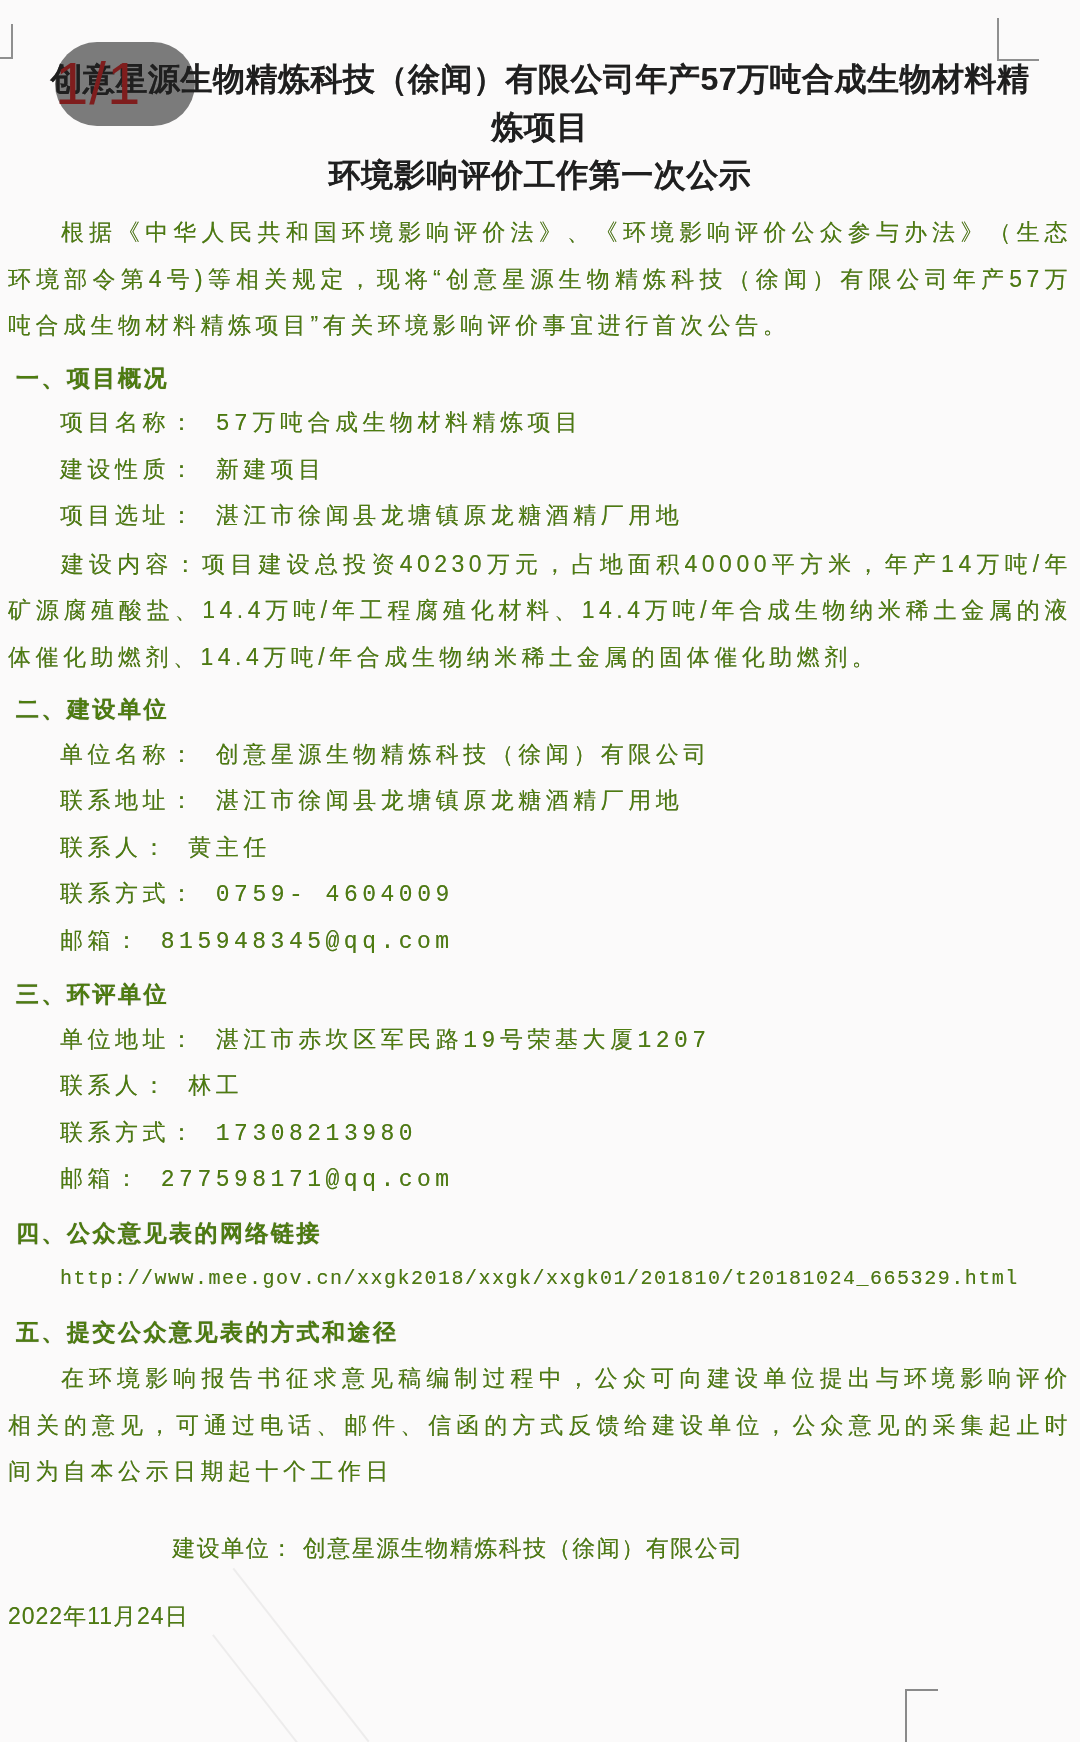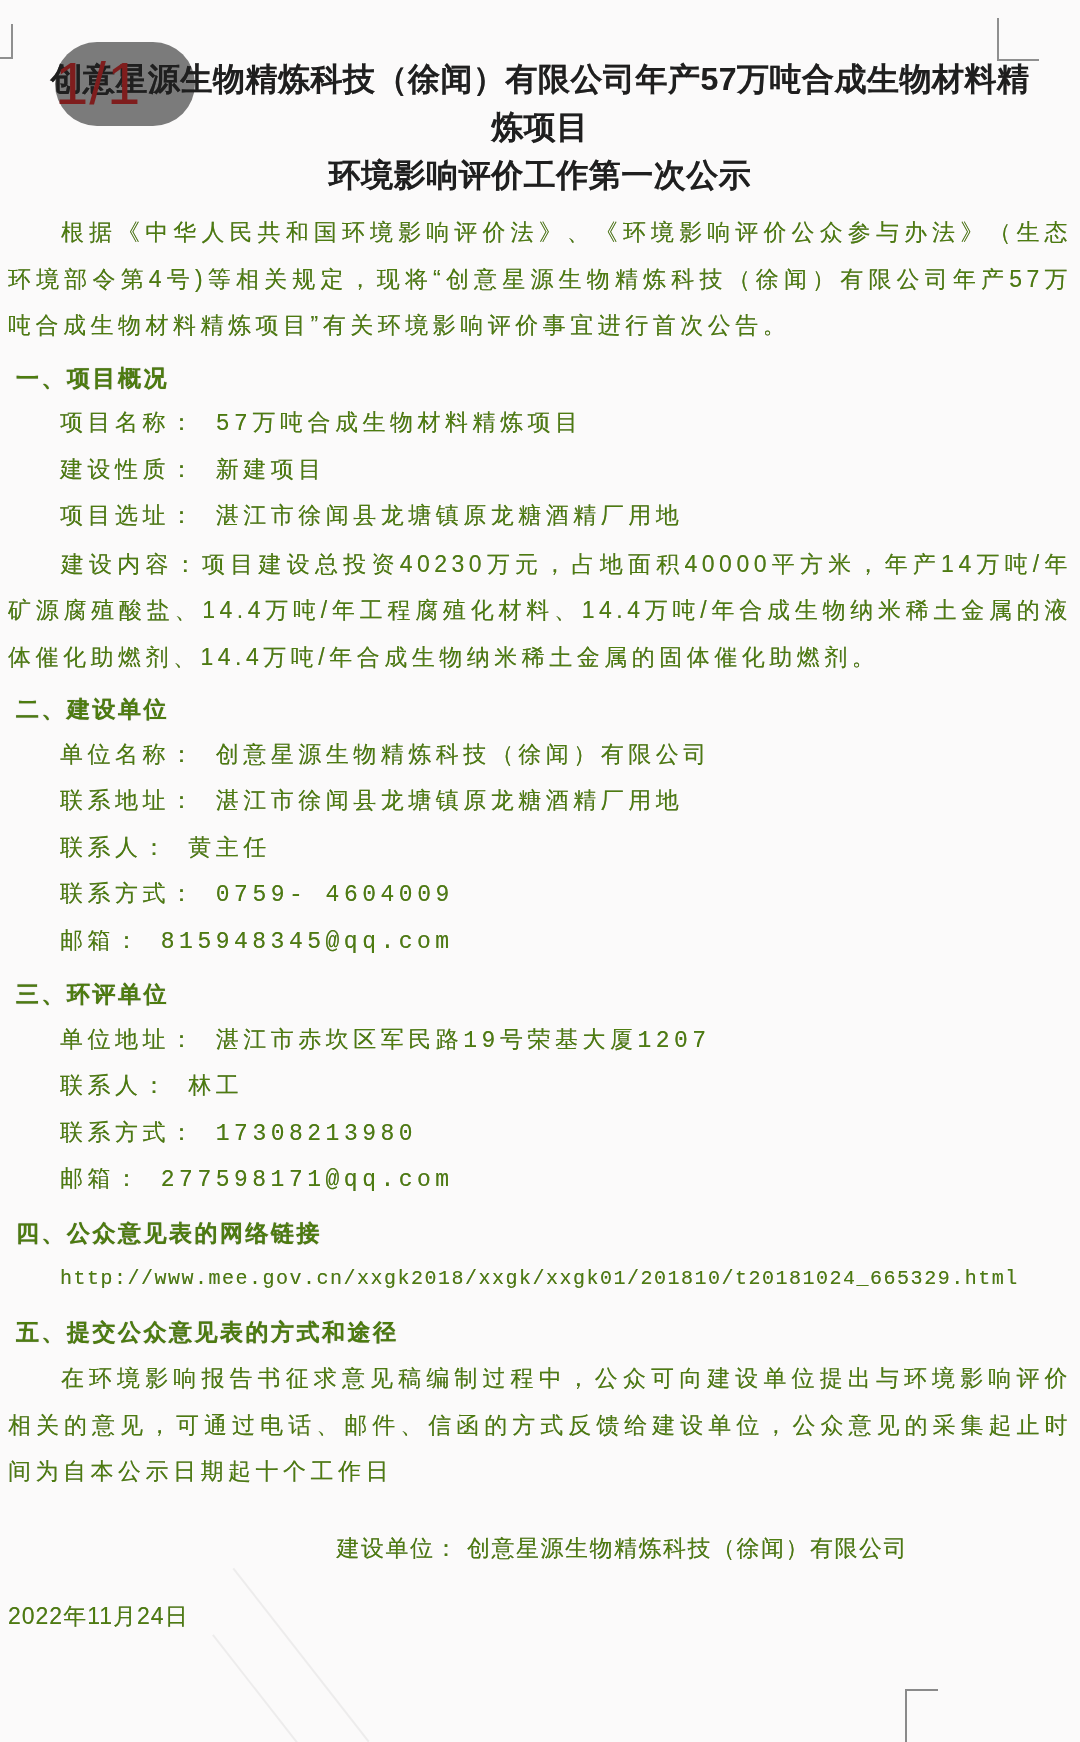--- a/index.html
+++ b/index.html
@@ -97,21 +97,21 @@
     padding-left: 52px;
     white-space: nowrap;
     font-family: Liberation Mono, monospace;
   }
   .url-line {
     letter-spacing: 1.5px;
     font-size: 20px;
   }
   .footer-sign {
     margin-top: 30px;
-    text-align: right;
+    text-align: center;
     padding-right: 164px;
     letter-spacing: 1.5px;
     white-space: nowrap;
   }
   .footer-date {
     margin-top: 22px;
     text-align: left;
     padding-right: 164px;
     letter-spacing: 1px;
     white-space: nowrap;

